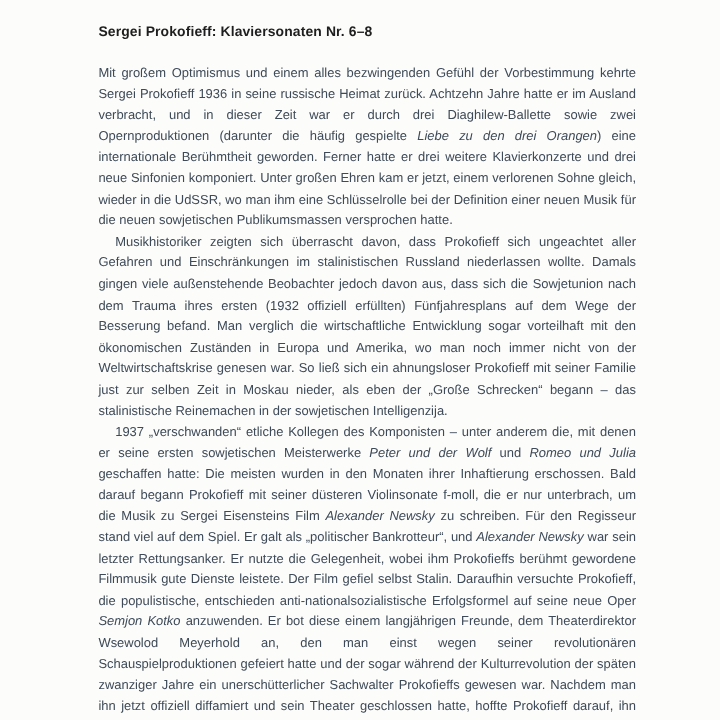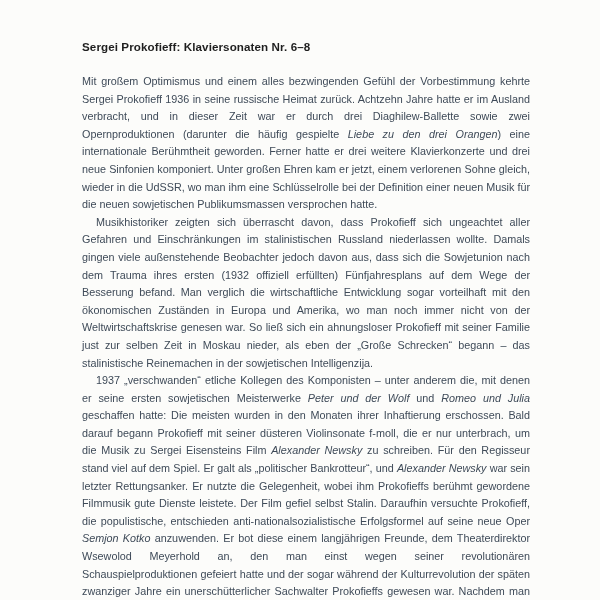--- a/index.html
+++ b/index.html
@@ -15,21 +15,21 @@
     width: 600px;
     height: 600px;
     background: var(--bg);
     font-family: "Liberation Sans", "DejaVu Sans", sans-serif;
     overflow: hidden;
   }
   .page {
     box-sizing: border-box;
     width: 600px;
     height: 600px;
-    padding: 40px 70px 30px 82px;
+    padding: 20px 70px 30px 82px;
   }
   .article-title {
     margin: 0 0 20px 0;
     font-size: 11.6px;
     font-weight: bold;
     letter-spacing: 0.1px;
     color: var(--title-color);
   }
   .article-body p {
     margin: 0;

